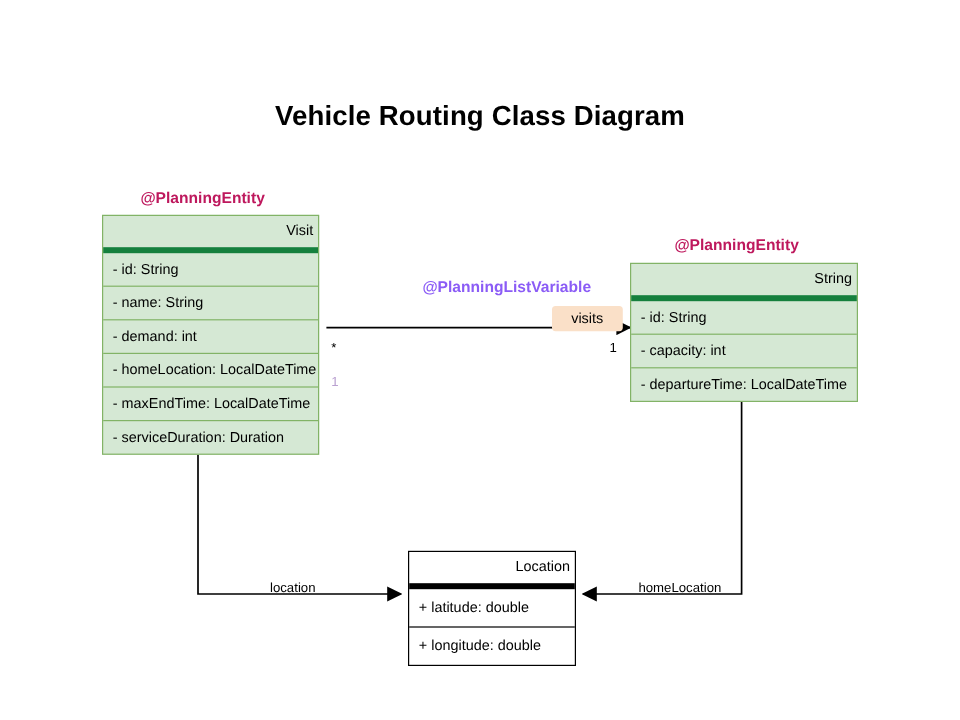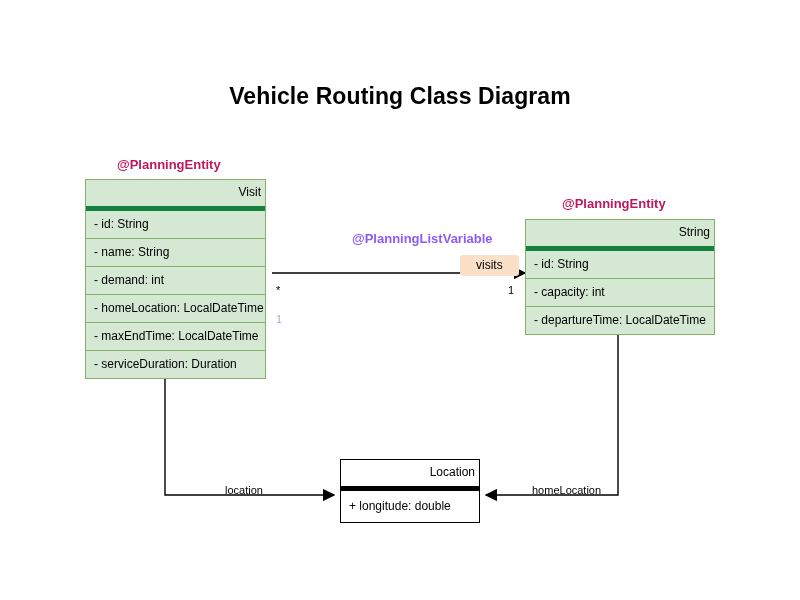--- a/index.html
+++ b/index.html
@@ -180,20 +180,21 @@
 
   <div class="uml-class" id="class-vehicle">
     <div class="class-title">String</div>
     <div class="class-attr">- id: String</div>
     <div class="class-attr">- capacity: int</div>
     <div class="class-attr">- departureTime: LocalDateTime</div>
   </div>
 
   <div class="uml-class plain" id="class-location">
     <div class="class-title">Location</div>
+    <div class="class-attr">+ latitude: double</div>
     <div class="class-attr">+ longitude: double</div>
   </div>
 
   <div class="stereotype orange" id="stereo-listvar">@PlanningListVariable</div>
 
   <div class="edge-label badge" id="label-visits">visits</div>
 
   <div class="edge-label" id="label-location">location</div>
 
   <div class="edge-label" id="label-homelocation">homeLocation</div>

